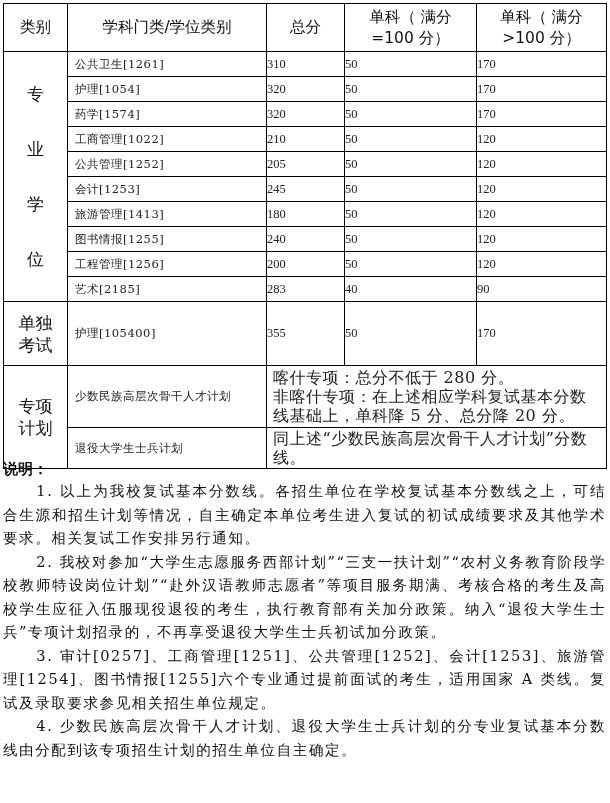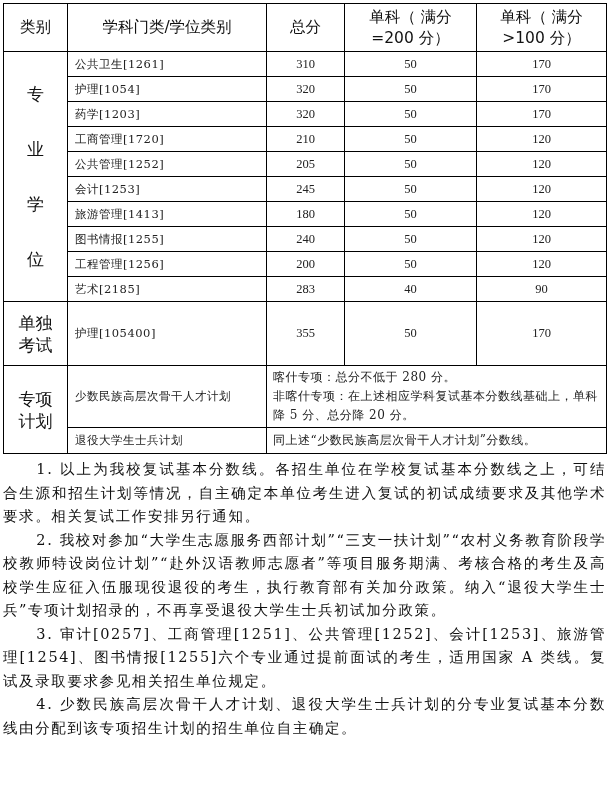--- a/index.html
+++ b/index.html
@@ -35,26 +35,26 @@
       font-size: 11.5px;
       color: #222;
       padding-left: 7px !important;
       height: 24px;
       text-align: left;
       letter-spacing: 0.5px;
     }
     .num {
       font-family: "Liberation Serif", serif;
       font-size: 12.5px;
-      text-align: center;
+      text-align: left;
       color: #222;
     }
     .note {
       font-family: "DejaVu Serif", serif;
-      font-size: 12px;
+      font-size: 16px;
       color: #222;
       line-height: 19px;
       padding: 1px 6px !important;
       letter-spacing: 0.5px;
       margin-left: 32px;
     }
     .notes {
       position: absolute; left: 3px; top: 458px; width: 603px;
       font-family: "DejaVu Serif", serif;
       font-size: 14.5px;
@@ -80,21 +80,21 @@
     <col style="width:199px">
     <col style="width:78px">
     <col style="width:132px">
     <col style="width:130px">
   </colgroup>
   <thead>
     <tr>
       <th>类别</th>
       <th>学科门类/学位类别</th>
       <th>总分</th>
-      <th style="padding:0 18px;">单科（ 满分=200 分）</th>
+      <th style="padding:0 18px;">单科（ 满分=100 分）</th>
       <th style="padding:0 20px;">单科（ 满分&gt;100 分）</th>
     </tr>
   </thead>
   <tbody>
 
     <tr>
       <td class="cat" rowspan="10">
         <div class="cat-vert">专</div>
         <div class="cat-vert">业</div>
         <div class="cat-vert">学</div>
@@ -105,27 +105,27 @@
       <td class="num">50</td>
       <td class="num">170</td>
     </tr>
     <tr>
       <td class="subj">护理[1054]</td>
       <td class="num">320</td>
       <td class="num">50</td>
       <td class="num">170</td>
     </tr>
     <tr>
-      <td class="subj">药学[1203]</td>
+      <td class="subj">药学[1574]</td>
       <td class="num">320</td>
       <td class="num">50</td>
       <td class="num">170</td>
     </tr>
     <tr>
-      <td class="subj">工商管理[1720]</td>
+      <td class="subj">工商管理[1022]</td>
       <td class="num">210</td>
       <td class="num">50</td>
       <td class="num">120</td>
     </tr>
     <tr>
       <td class="subj">公共管理[1252]</td>
       <td class="num">205</td>
       <td class="num">50</td>
       <td class="num">120</td>
     </tr>
@@ -185,17 +185,18 @@
     <tr style="height:26px;">
       <td class="subj">退役大学生士兵计划</td>
       <td class="note" colspan="3">
         <div>同上述“少数民族高层次骨干人才计划”分数线。</div>
       </td>
     </tr>
   </tbody>
 </table>
 
 <div class="notes">
+  <div class="notes-title">说明：</div>
   <p class="para">1. 以上为我校复试基本分数线。各招生单位在学校复试基本分数线之上，可结合生源和招生计划等情况，自主确定本单位考生进入复试的初试成绩要求及其他学术要求。相关复试工作安排另行通知。</p>
   <p class="para">2. 我校对参加“大学生志愿服务西部计划”“三支一扶计划”“农村义务教育阶段学校教师特设岗位计划”“赴外汉语教师志愿者”等项目服务期满、考核合格的考生及高校学生应征入伍服现役退役的考生，执行教育部有关加分政策。纳入“退役大学生士兵”专项计划招录的，不再享受退役大学生士兵初试加分政策。</p>
   <p class="para">3. 审计[0257]、工商管理[1251]、公共管理[1252]、会计[1253]、旅游管理[1254]、图书情报[1255]六个专业通过提前面试的考生，适用国家 A 类线。复试及录取要求参见相关招生单位规定。</p>
   <p class="para">4. 少数民族高层次骨干人才计划、退役大学生士兵计划的分专业复试基本分数线由分配到该专项招生计划的招生单位自主确定。</p>
 </div>
 
 </body></html>

